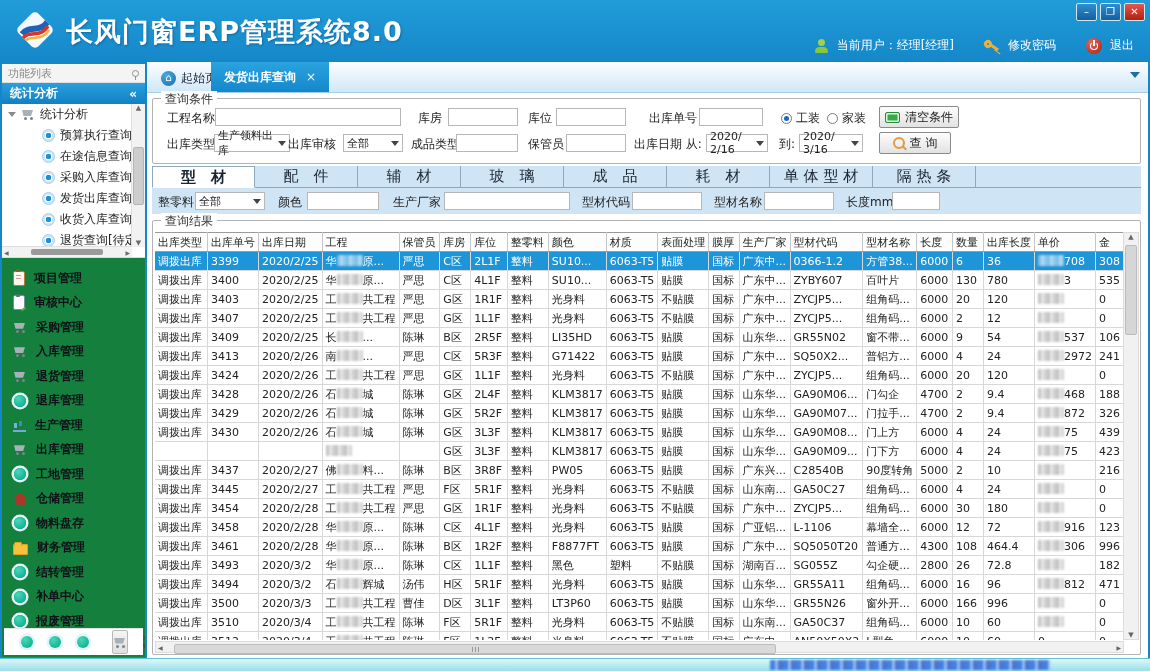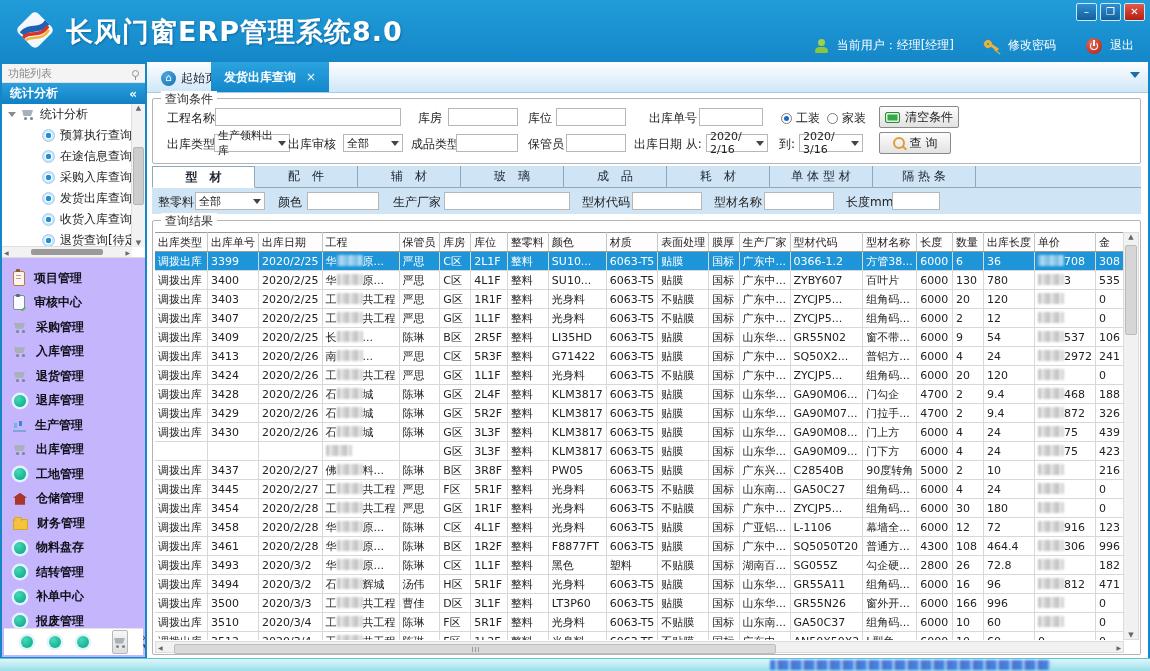--- a/index.html
+++ b/index.html
@@ -20,21 +20,21 @@
   .u-icon::before{content:'';position:absolute;left:4px;top:0;width:7px;height:7px;border-radius:50%;background:#9ed24a;}
   .u-icon::after{content:'';position:absolute;left:1px;bottom:0;width:13px;height:6px;border-radius:6px 6px 2px 2px;background:#8cc63e;}
   .k-icon{width:16px;height:14px;position:relative;display:inline-block;}
   .k-icon::before{content:'';position:absolute;left:0;top:1px;width:8px;height:8px;border:3px solid #e9b23c;border-radius:50%;box-sizing:border-box;transform:rotate(-35deg);}
   .k-icon::after{content:'';position:absolute;left:6px;top:7px;width:9px;height:2.5px;background:#e9b23c;transform:rotate(35deg);box-shadow:5px 2px 0 -1px #e9b23c;}
   .p-icon{width:16px;height:16px;border-radius:50%;background:radial-gradient(circle at 35% 30%,#e66a58,#aa1f10);position:relative;display:inline-block;}
   .p-icon::before{content:'';position:absolute;left:4px;top:4px;right:4px;bottom:4px;border:1.5px solid #fff;border-top-color:transparent;border-radius:50%;}
   .p-icon::after{content:'';position:absolute;left:7px;top:2px;width:2px;height:6px;background:#fff;}
   .gap18{width:14px;}
   
-  .sidebar{position:absolute;left:0;top:62px;width:147px;bottom:12px;background:#c4b5fd;
+  .sidebar{position:absolute;left:0;top:62px;width:147px;bottom:12px;background:#15803d;
            border:2px solid #1587c8;box-sizing:border-box;overflow:hidden;}
   .fl-header{height:18px;background:#f4f4f4;border-bottom:1px solid #e0e0e0;display:flex;align-items:center;
              justify-content:space-between;padding:0 6px;color:#8a8a8a;font-size:11px;}
   .pin{width:5px;height:5px;border:1px solid #909090;border-radius:50%;position:relative;display:inline-block;}
   .pin::after{content:'';position:absolute;left:1.5px;top:5px;width:1px;height:4px;background:#909090;}
   .sec-header{height:21px;background:linear-gradient(#2aa0dc,#1180c4);color:#fff;font-weight:bold;
               display:flex;align-items:center;justify-content:space-between;padding:0 8px;font-size:12px;}
   .tree{position:relative;height:153px;border-bottom:1px solid #dcdcdc;overflow:hidden;background:#fff;}
   .tree-inner{position:absolute;left:0;top:0;right:13px;bottom:10px;overflow:hidden;}
   .tree-row{height:21px;display:flex;align-items:center;gap:5px;padding-left:6px;white-space:nowrap;font-size:12px;}
@@ -97,21 +97,21 @@
   .rdot{width:11px;height:11px;border-radius:50%;border:1px solid #7a7a7a;background:#fff;box-sizing:border-box;position:relative;}
   .rdot.on::after{content:'';position:absolute;left:2px;top:2px;width:5px;height:5px;border-radius:50%;background:#1b66c9;}
   .pbtn{position:absolute;height:22px;background:linear-gradient(#fdfdfd,#e2e2e2);border:1px solid #8a8a8a;border-radius:2px;
         display:flex;align-items:center;justify-content:center;gap:5px;font-size:12px;cursor:pointer;box-sizing:border-box;}
   .c-icon{width:13px;height:9px;background:#35aa47;border:1px solid #2a8a39;border-radius:2px;box-shadow:inset 0 0 0 1.5px #e4f2e2;}
   .s-icon{width:8px;height:8px;border:2px solid #e09c3a;border-radius:50%;position:relative;}
   .s-icon::after{content:'';position:absolute;width:5px;height:2px;background:#e09c3a;transform:rotate(45deg);right:-4px;bottom:-2px;}
   .bluepanel{position:absolute;left:5px;top:104px;right:7px;height:48px;background:#cfe4f5;}
   .mattabs{height:22px;display:flex;}
   .mtab{width:103px;box-sizing:border-box;border-right:1px solid #8fa8bc;border-bottom:1px solid #8fa8bc;
-        display:flex;align-items:center;justify-content:center;font-size:12px;color:#1a2430;cursor:pointer;white-space:nowrap;}
+        display:flex;align-items:center;justify-content:center;font-size:15px;color:#1a2430;cursor:pointer;white-space:nowrap;}
   .mtab.first{border-left:1px solid #8fa8bc;}
   .mtab.active{background:#fff;border-bottom:1px solid #fff;border-top:1px solid #8fa8bc;font-weight:bold;}
   .mattabs .fill{flex:1;border-bottom:1px solid #8fa8bc;}
   .subrow{position:relative;height:26px;}
   .resultsbox{left:5px;top:158px;right:7px;bottom:4px;}
   .twrap{position:absolute;left:2px;top:11px;right:16px;bottom:14px;overflow:hidden;}
   table{border-collapse:collapse;table-layout:fixed;}
   th{height:18px;font-weight:normal;font-size:11px;text-align:left;padding:0 3px;background:#fdfdfd;
      border-right:1px solid #c6c6c6;border-bottom:1px solid #9a9a9a;border-top:1px solid #9a9a9a;white-space:nowrap;overflow:hidden;cursor:pointer;}
   td{height:19px;font-size:11px;padding:0 3px;border-right:1px solid #d8d8d8;border-bottom:1px solid #d8d8d8;
@@ -260,26 +260,26 @@
       </div>
       <div class="menu-item">
         <span class="mi mi-circle"></span>
         <span class="lbl">工地管理</span>
       </div>
       <div class="menu-item">
         <span class="mi mi-home"></span>
         <span class="lbl">仓储管理</span>
       </div>
       <div class="menu-item">
+        <span class="mi mi-circle"></span>
+        <span class="lbl">物料盘存</span>
+      </div>
+      <div class="menu-item">
         <span class="mi mi-folder"></span>
         <span class="lbl">财务管理</span>
-      </div>
-      <div class="menu-item">
-        <span class="mi mi-circle"></span>
-        <span class="lbl">物料盘存</span>
       </div>
       <div class="menu-item">
         <span class="mi mi-circle"></span>
         <span class="lbl">结转管理</span>
       </div>
       <div class="menu-item">
         <span class="mi mi-circle"></span>
         <span class="lbl">补单中心</span>
       </div>
       <div class="menu-item">

